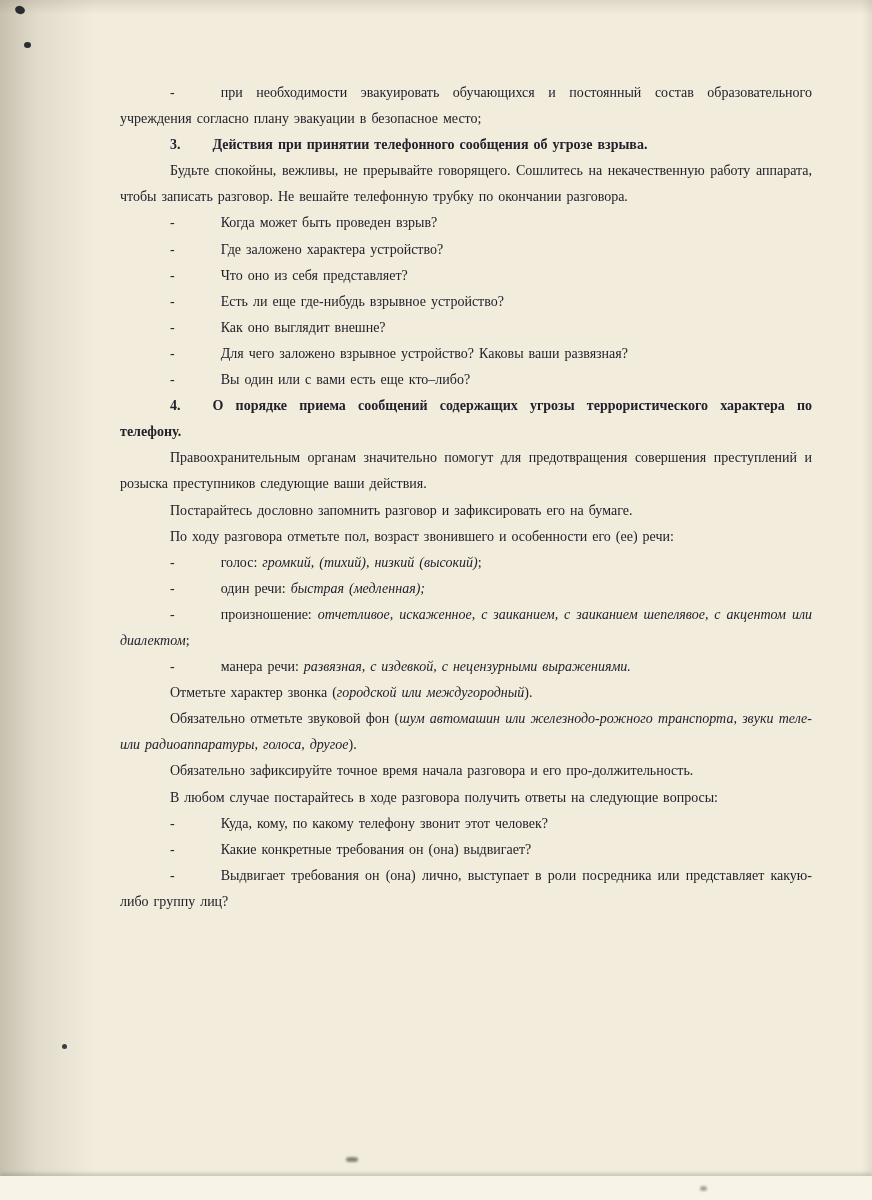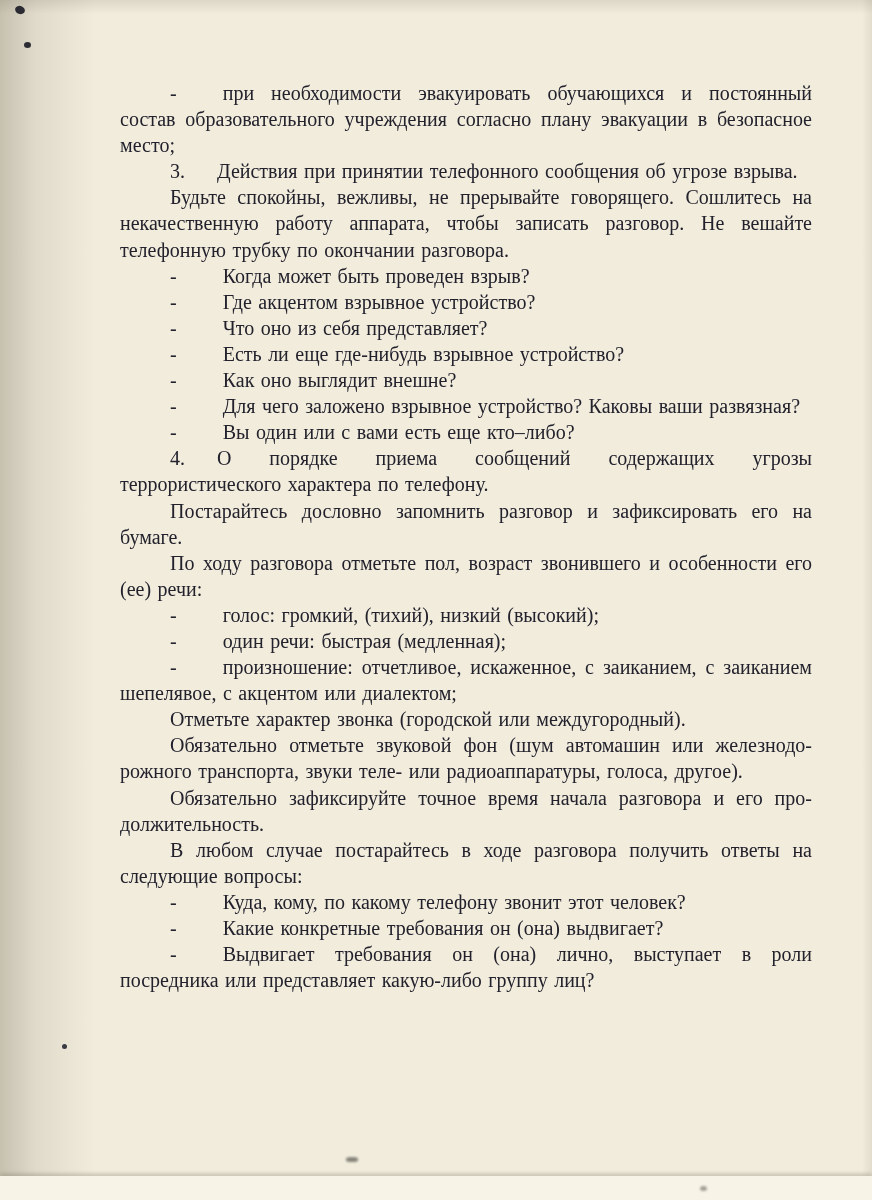--- a/index.html
+++ b/index.html
@@ -22,55 +22,57 @@
   
   .speck{position:absolute;background:#2b2b33;border-radius:50%;}
   .speck.s1{left:15px;top:6px;width:10px;height:8px;transform:rotate(20deg);}
   .speck.s2{left:24px;top:42px;width:7px;height:6px;}
   .speck.s3{left:62px;top:1044px;width:5px;height:5px;background:#3a3a42;}
   .speck.s4{left:346px;top:1157px;width:12px;height:5px;background:rgba(80,78,72,0.65);filter:blur(1px);border-radius:40%;}
   .speck.s5{left:700px;top:1186px;width:7px;height:5px;background:rgba(80,78,72,0.5);filter:blur(1px);}
 
   .doc{
     position:absolute;left:120px;top:80px;width:692px;
-    font-size:20px;line-height:26.1px;color:#22212c;
+    font-size:14px;line-height:26.1px;color:#22212c;
     text-align:justify;word-spacing:1.5px;
   }
   .doc p{margin:0;text-indent:50px;}
-  .doc p.heading{font-weight:normal;}
+  .doc p.heading{font-weight:bold;}
   .marker{display:inline;}
   .gap{display:inline-block;width:46px;}
   .heading .gap{width:32px;}
-  .it{}
+  .it{font-style:italic;}
 </style>
 </head>
 <body>
 
 <div class="page">
   <div class="edge-left"></div>
   <div class="edge-top"></div>
   <div class="edge-right"></div>
 
   <div class="doc">
       <p class="item"><span class="marker">-</span><span class="gap"></span><span>при необходимости эвакуировать обучающихся и постоянный состав образовательного учреждения согласно плану эвакуации в безопасное место;</span></p>
       <p class="heading"><span class="marker">3.</span><span class="gap"></span><span>Действия при принятии телефонного сообщения об угрозе взрыва.</span></p>
       <p class="para"><span>Будьте спокойны, вежливы, не прерывайте говорящего. Сошлитесь на некачественную работу аппарата, чтобы записать разговор. Не вешайте телефонную трубку по окончании разговора.</span></p>
       <p class="item"><span class="marker">-</span><span class="gap"></span><span>Когда может быть проведен взрыв?</span></p>
-      <p class="item"><span class="marker">-</span><span class="gap"></span><span>Где акцентом взрывное устройство?</span></p>
+      <p class="item"><span class="marker">-</span><span class="gap"></span><span>Где заложено характера устройство?</span></p>
       <p class="item"><span class="marker">-</span><span class="gap"></span><span>Что оно из себя представляет?</span></p>
       <p class="item"><span class="marker">-</span><span class="gap"></span><span>Есть ли еще где-нибудь взрывное устройство?</span></p>
       <p class="item"><span class="marker">-</span><span class="gap"></span><span>Как оно выглядит внешне?</span></p>
       <p class="item"><span class="marker">-</span><span class="gap"></span><span>Для чего заложено взрывное устройство? Каковы ваши развязная?</span></p>
       <p class="item"><span class="marker">-</span><span class="gap"></span><span>Вы один или с вами есть еще кто–либо?</span></p>
       <p class="heading"><span class="marker">4.</span><span class="gap"></span><span>О порядке приема сообщений содержащих угрозы террористического характера по телефону.</span></p>
+      <p class="para"><span>Правоохранительным органам значительно помогут для предотвращения совершения преступлений и розыска преступников следующие ваши действия.</span></p>
       <p class="para"><span>Постарайтесь дословно запомнить разговор и зафиксировать его на бумаге.</span></p>
       <p class="para"><span>По ходу разговора отметьте пол, возраст звонившего и особенности его (ее) речи:</span></p>
       <p class="item"><span class="marker">-</span><span class="gap"></span><span>голос: </span><span class="it">громкий, (тихий), низкий (высокий)</span><span>;</span></p>
       <p class="item"><span class="marker">-</span><span class="gap"></span><span>один речи: </span><span class="it">быстрая (медленная);</span></p>
       <p class="item"><span class="marker">-</span><span class="gap"></span><span>произношение: </span><span class="it">отчетливое, искаженное, с заиканием, с заиканием шепелявое, с акцентом или диалектом</span><span>;</span></p>
+      <p class="item"><span class="marker">-</span><span class="gap"></span><span>манера речи: </span><span class="it">развязная, с издевкой, с нецензурными выражениями.</span></p>
       <p class="para"><span>Отметьте характер звонка (</span><span class="it">городской или междугородный</span><span>).</span></p>
       <p class="para"><span>Обязательно отметьте звуковой фон (</span><span class="it">шум автомашин или железнодо-рожного транспорта, звуки теле- или радиоаппаратуры, голоса, другое</span><span>).</span></p>
       <p class="para"><span>Обязательно зафиксируйте точное время начала разговора и его про-должительность.</span></p>
       <p class="para"><span>В любом случае постарайтесь в ходе разговора получить ответы на следующие вопросы:</span></p>
       <p class="item"><span class="marker">-</span><span class="gap"></span><span>Куда, кому, по какому телефону звонит этот человек?</span></p>
       <p class="item"><span class="marker">-</span><span class="gap"></span><span>Какие конкретные требования он (она) выдвигает?</span></p>
       <p class="item"><span class="marker">-</span><span class="gap"></span><span>Выдвигает требования он (она) лично, выступает в роли посредника или представляет какую-либо группу лиц?</span></p>
     </div>
 
   <div class="bottom-line"></div>

